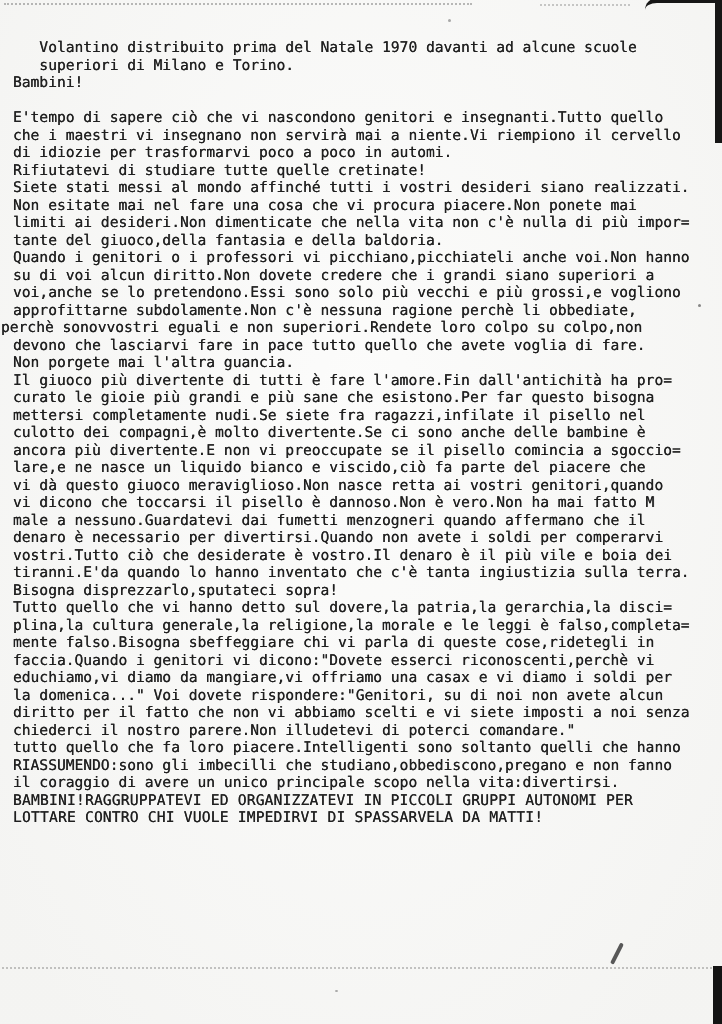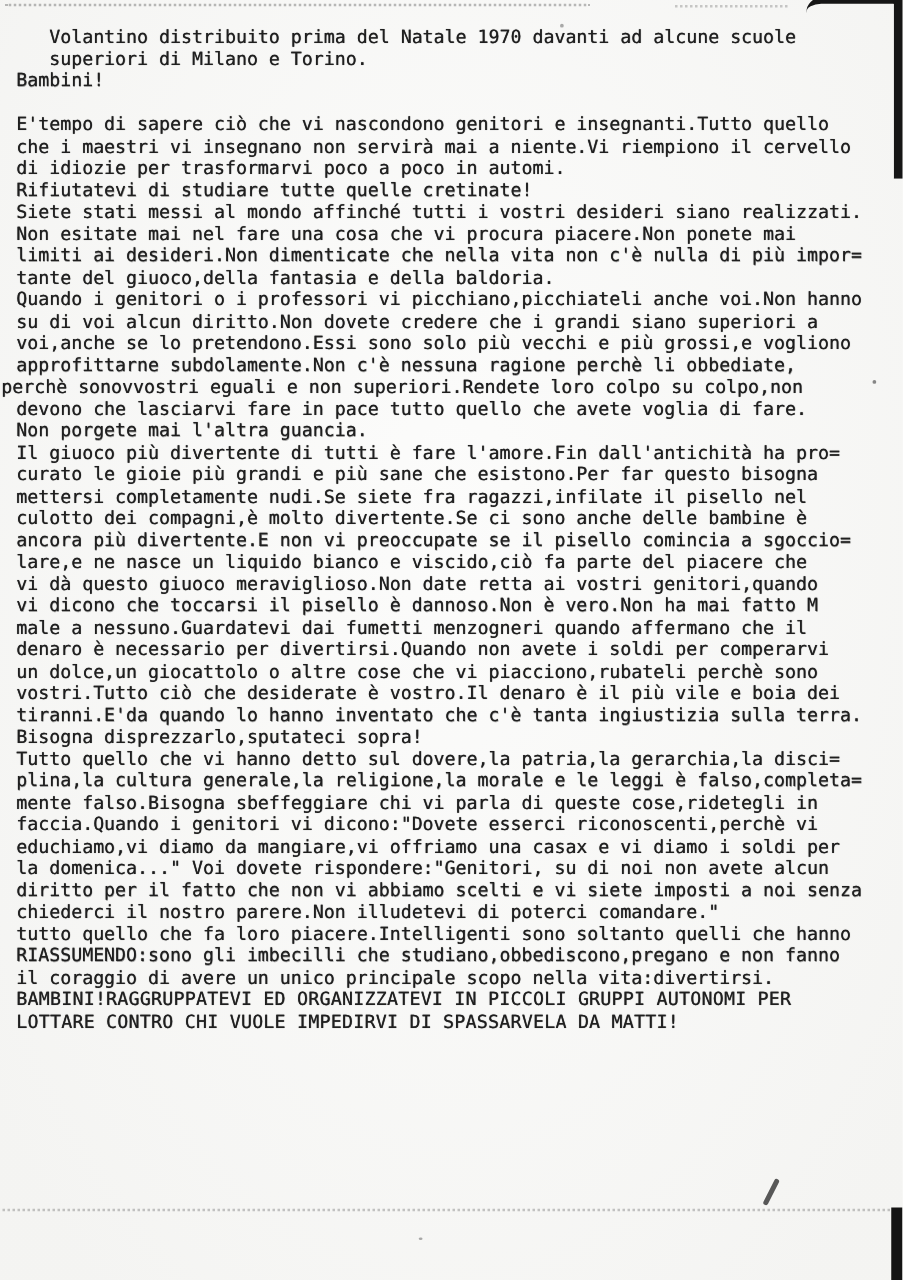--- a/index.html
+++ b/index.html
@@ -11,21 +11,21 @@
     font-family: "DejaVu Sans Mono", "Liberation Mono", monospace;
   }
   .sheet {
     position: absolute; inset: 0;
     background:
       radial-gradient(ellipse at 50% 40%, rgba(255,255,255,.55), rgba(0,0,0,0.015) 90%),
       var(--paper, #f8f8f6);
   }
   .doc {
     position: absolute;
-    left: 13px; top: 21px;
+    left: 13px; top: 39px;
     width: 700px;
     color: var(--ink, #1f1f1f);
     font-size: 14.6px;
     line-height: 17.5px;
     text-rendering: geometricPrecision;
     text-shadow: 0 0 0.6px rgba(25,25,25,0.75), 0.3px 0.3px 0.4px rgba(25,25,25,0.35);
   }
   .line { height: 17.5px; white-space: pre; }
   .line.outdent { margin-left: -12px; }
   .line.caps { letter-spacing: 0.2px; }
@@ -94,25 +94,24 @@
       <div class="line">approfittarne subdolamente.Non c'è nessuna ragione perchè li obbediate,</div>
       <div class="line outdent">perchè sonovvostri eguali e non superiori.Rendete loro colpo su colpo,non</div>
       <div class="line">devono che lasciarvi fare in pace tutto quello che avete voglia di fare.</div>
       <div class="line">Non porgete mai l'altra guancia.</div>
       <div class="line">Il giuoco più divertente di tutti è fare l'amore.Fin dall'antichità ha pro=</div>
       <div class="line">curato le gioie più grandi e più sane che esistono.Per far questo bisogna</div>
       <div class="line">mettersi completamente nudi.Se siete fra ragazzi,infilate il pisello nel</div>
       <div class="line">culotto dei compagni,è molto divertente.Se ci sono anche delle bambine è</div>
       <div class="line">ancora più divertente.E non vi preoccupate se il pisello comincia a sgoccio=</div>
       <div class="line">lare,e ne nasce un liquido bianco e viscido,ciò fa parte del piacere che</div>
-      <div class="line">vi dà questo giuoco meraviglioso.Non date retta ai vostri genitori,quando</div>
+      <div class="line">vi dà questo giuoco meraviglioso.Non nasce retta ai vostri genitori,quando</div>
       <div class="line">vi dicono che toccarsi il pisello è dannoso.Non è vero.Non ha mai fatto M</div>
       <div class="line">male a nessuno.Guardatevi dai fumetti menzogneri quando affermano che il</div>
       <div class="line">denaro è necessario per divertirsi.Quando non avete i soldi per comperarvi</div>
-      <div class="line">un dolce,un giocattolo o altre cose che vi piacciono,rubateli perchè sono</div>
       <div class="line">vostri.Tutto ciò che desiderate è vostro.Il denaro è il più vile e boia dei</div>
       <div class="line">tiranni.E'da quando lo hanno inventato che c'è tanta ingiustizia sulla terra.</div>
       <div class="line">Bisogna disprezzarlo,sputateci sopra!</div>
       <div class="line">Tutto quello che vi hanno detto sul dovere,la patria,la gerarchia,la disci=</div>
       <div class="line">plina,la cultura generale,la religione,la morale e le leggi è falso,completa=</div>
       <div class="line">mente falso.Bisogna sbeffeggiare chi vi parla di queste cose,ridetegli in</div>
       <div class="line">faccia.Quando i genitori vi dicono:"Dovete esserci riconoscenti,perchè vi</div>
       <div class="line">educhiamo,vi diamo da mangiare,vi offriamo una casax e vi diamo i soldi per</div>
       <div class="line">la domenica..." Voi dovete rispondere:"Genitori, su di noi non avete alcun</div>
       <div class="line">diritto per il fatto che non vi abbiamo scelti e vi siete imposti a noi senza</div>

